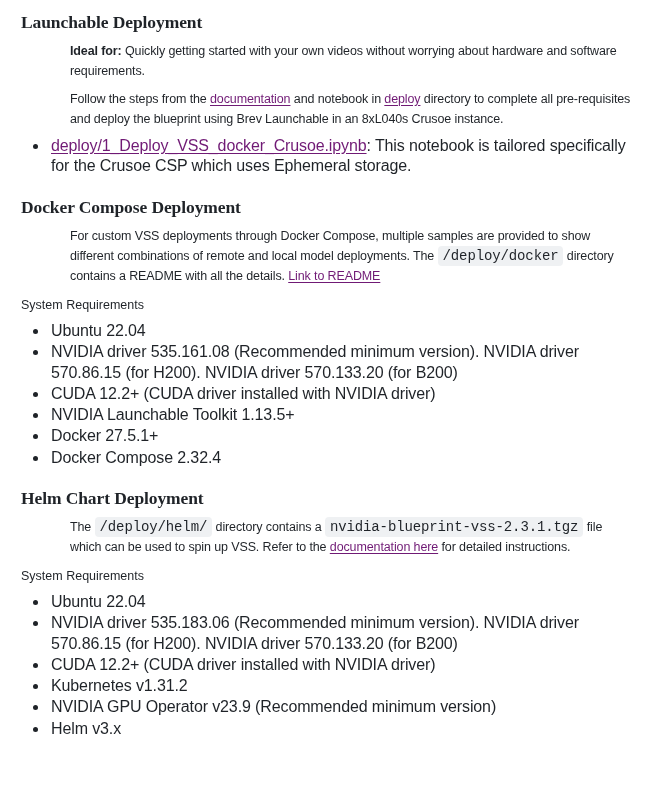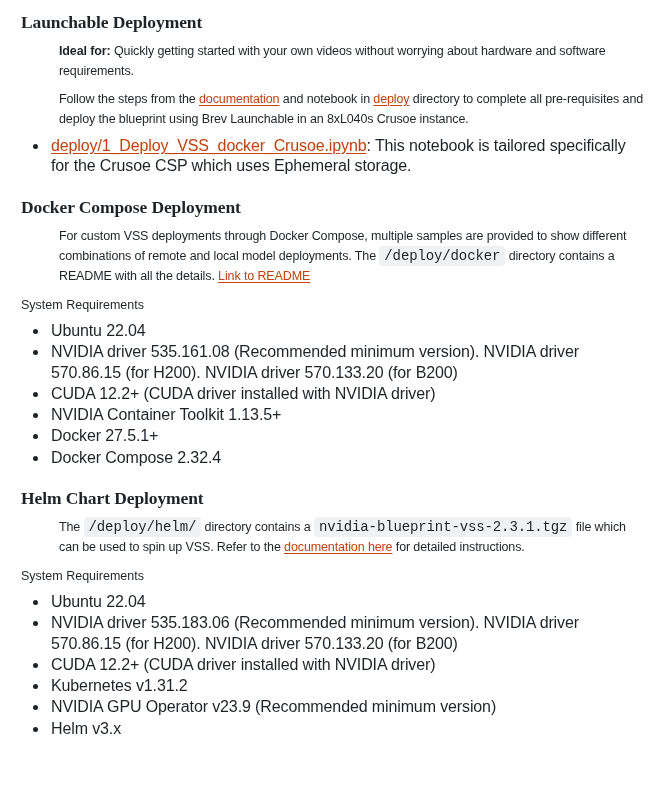--- a/index.html
+++ b/index.html
@@ -14,35 +14,35 @@
   .doc section { display: block; }
   .doc h3 {
     font-size: 17.5px; line-height: 21px; font-weight: 700;
     letter-spacing: -0.1px; color: #1f2328;
     margin: 20px 0 8px;
     font-family: Liberation Serif, serif;
   }
   .doc section:first-child h3 { margin-top: 0; }
   .doc p {
     font-size: 12.5px; line-height: 20.3px; letter-spacing: -0.12px;
-    margin: 0 4px 7px;
+    margin: 0 15px 7px;
     padding-left: 34px;
   }
   .doc h4 {
     font-size: 12.5px; line-height: 20.3px; font-weight: 400;
     margin: 8px 0 6px;
   }
   .doc ul {
     margin: 2px 0 7px; padding-left: 28px;
     font-size: 16px; line-height: 20.3px; letter-spacing: -0.12px;
     list-style: disc outside;
   }
   .doc ul li { padding-left: 2px; margin: 0 0 1px; }
   a {
-    color: #c2410c; 
+    color: #701a75; 
     text-underline-offset: 2px; cursor: pointer;
   }
   code {
     font-family: "Liberation Mono", "DejaVu Sans Mono", monospace;
     font-size: 14px; line-height: 1;
     background: rgba(175, 184, 193, 0.2);
     padding: 2px 5px; border-radius: 4px;
     color: #1f2328; white-space: nowrap;
   }
   strong { font-weight: 700; }
@@ -62,21 +62,21 @@
   </section>
 
   <section>
     <h3>Docker Compose Deployment</h3>
     <p>For custom VSS deployments through Docker Compose, multiple samples are provided to show different combinations of remote and local model deployments. The <code>/deploy/docker</code> directory contains a README with all the details. <a href="#">Link to README</a></p>
     <h4>System Requirements</h4>
     <ul>
         <li>Ubuntu 22.04</li>
         <li>NVIDIA driver 535.161.08 (Recommended minimum version). NVIDIA driver 570.86.15 (for H200). NVIDIA driver 570.133.20 (for B200)</li>
         <li>CUDA 12.2+ (CUDA driver installed with NVIDIA driver)</li>
-        <li>NVIDIA Container Toolkit 1.13.5+</li>
+        <li>NVIDIA Launchable Toolkit 1.13.5+</li>
         <li>Docker 27.5.1+</li>
         <li>Docker Compose 2.32.4</li>
       </ul>
   </section>
 
   <section>
     <h3>Helm Chart Deployment</h3>
     <p>The <code>/deploy/helm/</code> directory contains a <code>nvidia-blueprint-vss-2.3.1.tgz</code> file which can be used to spin up VSS. Refer to the <a href="#">documentation here</a> for detailed instructions.</p>
     <h4>System Requirements</h4>
     <ul>

